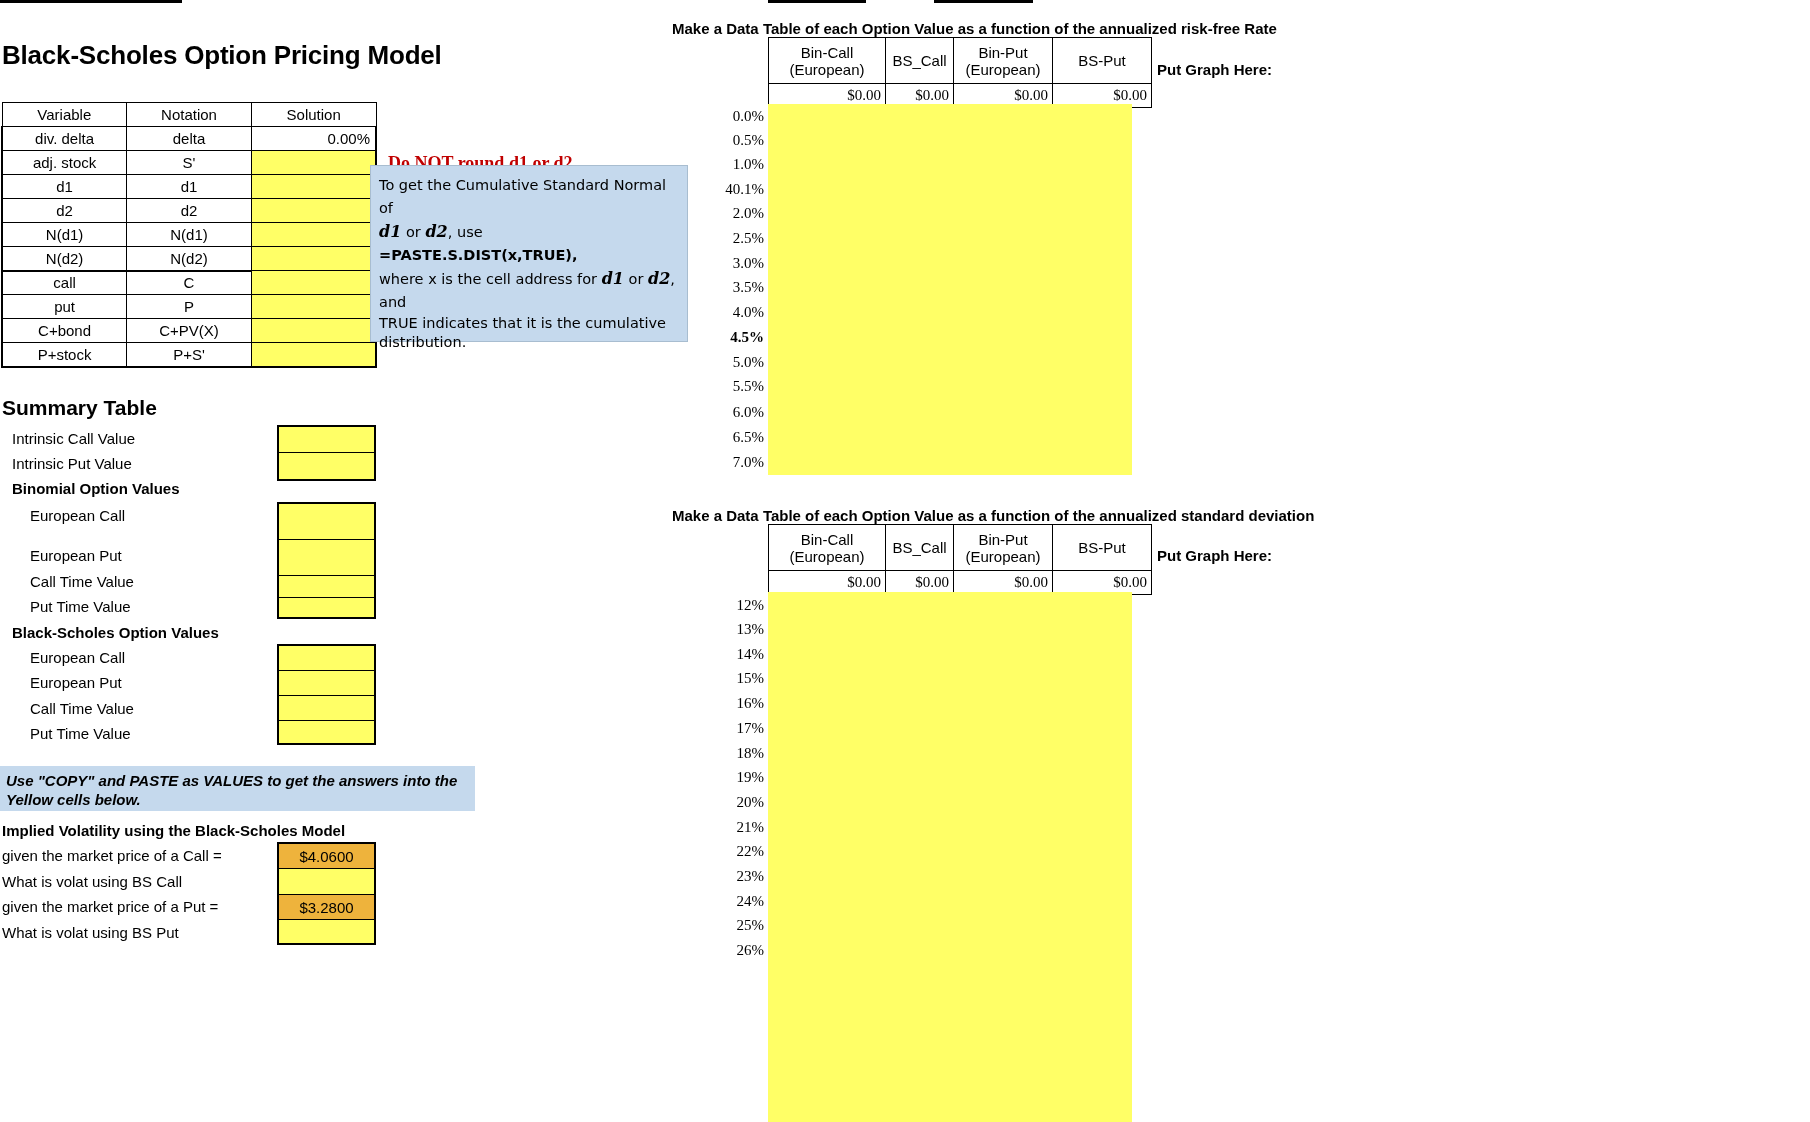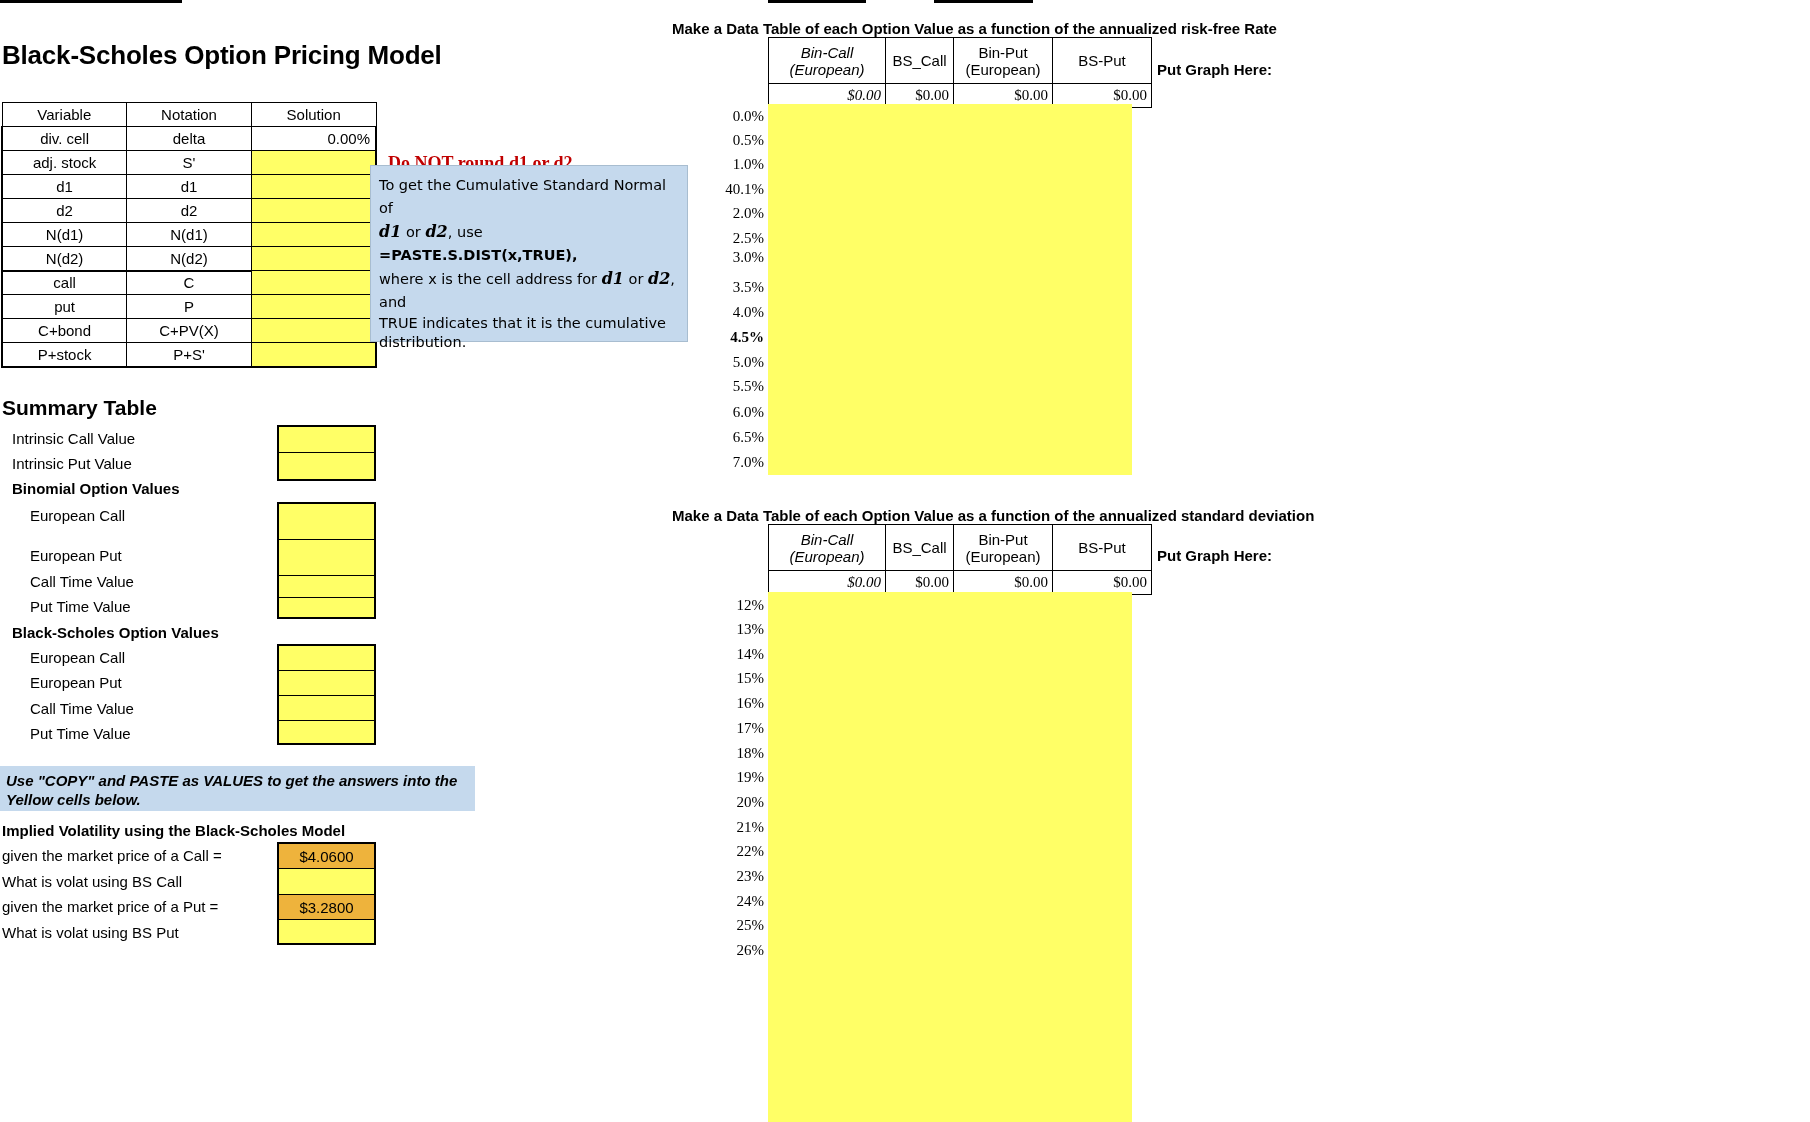--- a/index.html
+++ b/index.html
@@ -146,21 +146,21 @@
   .dt td {
     border: 1px solid #000;
     font-size: 15px;
     padding: 0 4px;
     box-sizing: border-box;
     text-align: center;
     height: 24px;
   }
   .dt td.hdr { height: 46px; vertical-align: middle; }
   .dt td.val { text-align: right; font-family: "Liberation Serif", serif; }
-  .w1 { width: 117px; font-style: italic; }
+  .w1 { width: 117px; }
   .w2 { width: 68px; }
   .w3 { width: 99px; }
   .w4 { width: 99px; }
 
   .graph-label {
     position: absolute;
     font-weight: bold;
     font-size: 15px;
     white-space: nowrap;
   }
@@ -188,21 +188,21 @@
 <div class="abs page-title" style="left:2px; top:40px;">Black-Scholes Option Pricing Model</div>
 
 <table class="grid var-table abs" style="left:1px; top:102px;">
   <tbody>
       <tr>
     <th class="c1">Variable</th>
     <th class="c2">Notation</th>
     <th class="c3">Solution</th>
   </tr>
   <tr>
-    <td class="c1 thick-l">div. cell</td>
+    <td class="c1 thick-l">div. delta</td>
     <td class="c2">delta</td>
     <td class="c3 thick-r">0.00%</td>
   </tr>
   <tr>
     <td class="c1 thick-l">adj. stock</td>
     <td class="c2">S'</td>
     <td class="c3 yellow thick-r"></td>
   </tr>
   <tr>
     <td class="c1 thick-l">d1</td>
@@ -344,21 +344,21 @@
 
 <div class="yellow-plot" style="left:768px; top:104px; width:364px; height:371px;"></div>
 
 <div class="pct-col" style="left:660px; top:104px; width:104px;">
   <div class="pct" style="top:4px;">0.0%</div>
   <div class="pct" style="top:28px;">0.5%</div>
   <div class="pct" style="top:52px;">1.0%</div>
   <div class="pct" style="top:77px;">40.1%</div>
   <div class="pct" style="top:101px;">2.0%</div>
   <div class="pct" style="top:126px;">2.5%</div>
-  <div class="pct" style="top:145px;">3.0%</div>
+  <div class="pct" style="top:151px;">3.0%</div>
   <div class="pct" style="top:175px;">3.5%</div>
   <div class="pct" style="top:200px;">4.0%</div>
   <div class="pct" style="top:225px;font-weight:bold;">4.5%</div>
   <div class="pct" style="top:250px;">5.0%</div>
   <div class="pct" style="top:274px;">5.5%</div>
   <div class="pct" style="top:300px;">6.0%</div>
   <div class="pct" style="top:325px;">6.5%</div>
   <div class="pct" style="top:350px;">7.0%</div>
 </div>
 

